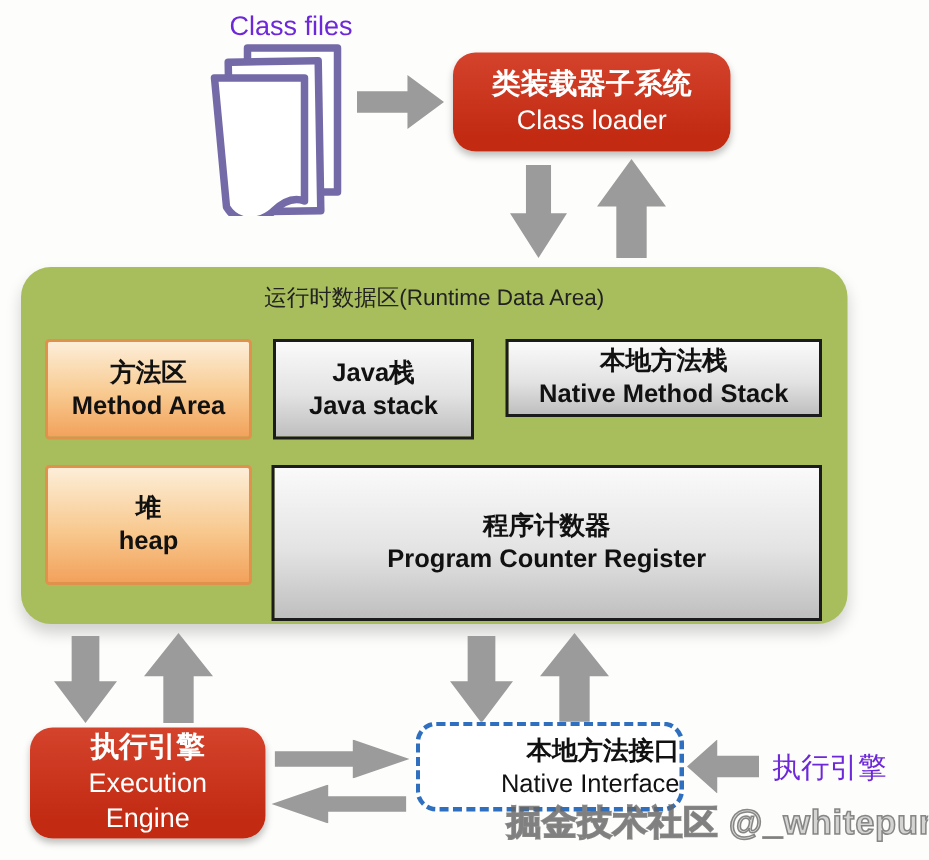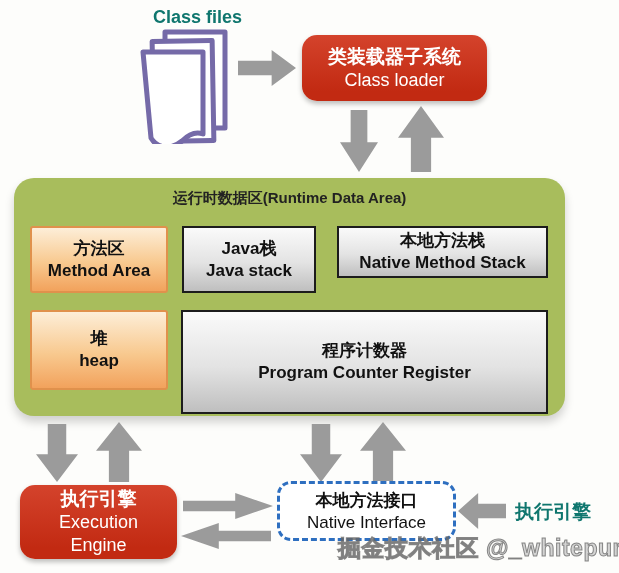--- a/index.html
+++ b/index.html
@@ -25,46 +25,46 @@
   .red-node .cn { font-size:19px; font-weight:bold; line-height:24px; }
   .red-node .en { font-size:18px; line-height:23px; }
 
   .runtime {
     position:absolute; left:14px; top:178px; width:551px; height:238px;
     background:#a8bd5c; border-radius:20px;
     box-shadow:0 6px 10px rgba(0,0,0,0.18);
   }
   .runtime-title {
     position:absolute; left:0; top:11px; width:100%;
-    text-align:center; font-size:15px; font-weight:bold; color:#222;
+    text-align:center; font-size:15px; font-weight:normal; color:#222;
   }
   .mem-box {
     position:absolute; display:flex; flex-direction:column; justify-content:center;
     text-align:center; color:#111;
   }
   .mem-box .cn { font-size:17px; font-weight:bold; line-height:22px; }
   .mem-box .en { font-size:17px; line-height:22px;font-weight:bold; }
   .orange {
     background:linear-gradient(#fdeed8 0%, #f8c98f 55%, #f2a25c 100%);
     border:2px solid #e0914c; border-radius:3px;align-items:center;
   }
   .gray {
     background:linear-gradient(#fafafa 0%, #e3e3e3 55%, #bfbfbf 100%);
     border:2px solid #1c1c1c;
   }
 
   .dashed-node {
     position:absolute; left:277px; top:481px; width:179px; height:60px;
     border:3px dashed #2e6fc0; border-radius:14px; background:#fff;
-    display:flex; flex-direction:column; justify-content:center; text-align:center; color:#111;
+    display:flex; flex-direction:column; justify-content:center; text-align:right; color:#111;
   }
   .dashed-node .cn { font-size:17px; font-weight:bold; line-height:22px; }
   .dashed-node .en { font-size:17px; line-height:21px; }
 
-  .plain-label { position:absolute; color:#0f766e; font-weight:bold; }
+  .plain-label { position:absolute; color:#6d28d9; font-weight:normal; }
 
   .wm1 {
     position:absolute; left:338px; top:533px; font-size:23px; font-weight:bold;
     color:rgba(120,120,120,0.30); -webkit-text-stroke:1px rgba(100,100,100,0.75);
     white-space:nowrap; letter-spacing:0.5px;
   }
   .wm2 {
     position:absolute; left:428px; top:547px; font-size:19px; font-weight:bold;
     color:rgba(140,140,140,0.55); white-space:nowrap;
   }

